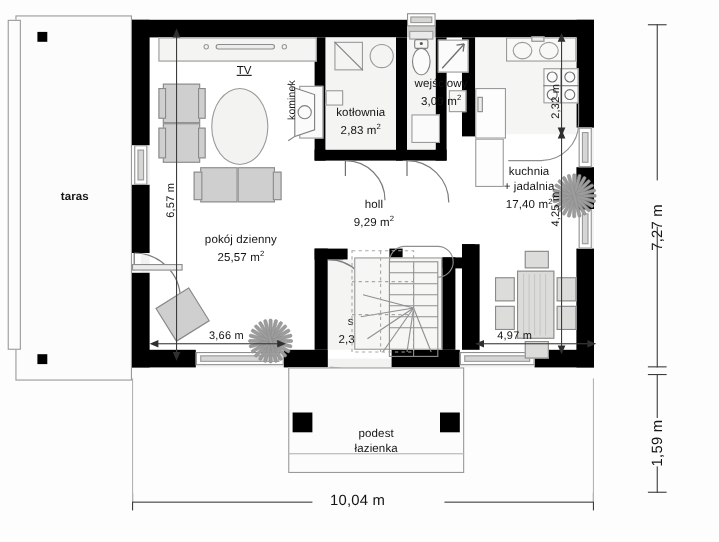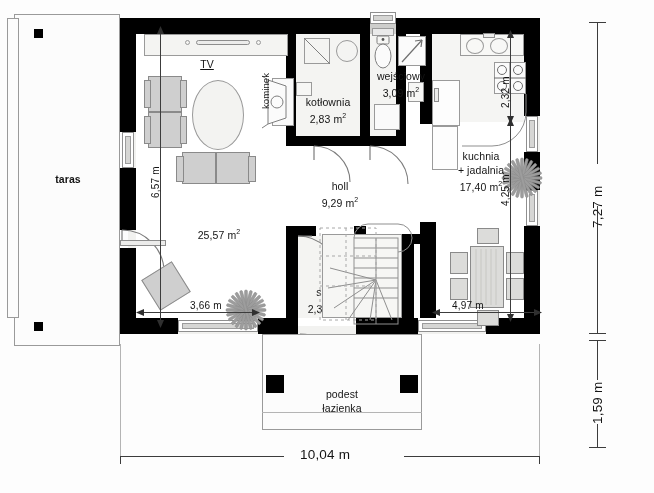--- a/index.html
+++ b/index.html
@@ -101,21 +101,21 @@
 
   <div class="room" style="left:296px;top:34px;width:64px;height:102px;opacity:.85;"></div>
   <div class="room" style="left:370px;top:24px;width:26px;height:112px;opacity:.85;"></div>
   <div class="room" style="left:298px;top:236px;width:56px;height:82px;opacity:.85;"></div>
   <div class="room" style="left:432px;top:34px;width:92px;height:88px;opacity:.8;"></div>
 
   <div class="thin" style="left:144px;top:34px;width:144px;height:22px;background:#f4f4f2;"></div>
   <div class="thinfill" style="left:196px;top:40px;width:54px;height:5px;border-radius:3px;"></div>
   <div class="thin" style="left:185px;top:40px;width:5px;height:5px;border-radius:50%;"></div>
   <div class="thin" style="left:256px;top:40px;width:5px;height:5px;border-radius:50%;"></div>
-  <div class="lbl" style="left:177px;top:58px;width:60px;text-decoration:underline;">TV</div>
+  <div class="lbl" style="left:192px;top:58px;width:60px;text-decoration:underline;">TV</div>
 
   <div class="thin" style="left:192px;top:80px;width:52px;height:70px;border-radius:50%;background:#f3f3f1;"></div>
 
   <div class="furn" style="left:148px;top:76px;width:34px;height:36px;"></div>
   <div class="furn" style="left:144px;top:80px;width:7px;height:28px;"></div>
   <div class="furn" style="left:180px;top:80px;width:7px;height:28px;"></div>
   <div class="furn" style="left:148px;top:112px;width:34px;height:36px;"></div>
   <div class="furn" style="left:144px;top:116px;width:7px;height:28px;"></div>
   <div class="furn" style="left:180px;top:116px;width:7px;height:28px;"></div>
 
@@ -139,20 +139,21 @@
         <rect x="20.6" y="2" width="2.8" height="40" rx="1.2" transform="rotate(15 22 22)"></rect>
         <rect x="20.6" y="2" width="2.8" height="40" rx="1.2" transform="rotate(45 22 22)"></rect>
         <rect x="20.6" y="2" width="2.8" height="40" rx="1.2" transform="rotate(75 22 22)"></rect>
         <rect x="20.6" y="2" width="2.8" height="40" rx="1.2" transform="rotate(105 22 22)"></rect>
         <rect x="20.6" y="2" width="2.8" height="40" rx="1.2" transform="rotate(135 22 22)"></rect>
         <rect x="20.6" y="2" width="2.8" height="40" rx="1.2" transform="rotate(165 22 22)"></rect>
       </g>
     </g>
   </svg>
 
+  <div class="lbl" style="left:164px;top:212px;width:110px;">pokój dzienny</div>
   <div class="lbl" style="left:164px;top:226px;width:110px;"><span>25,57 m</span><span class="sup">2</span></div>
 
   <div class="thin" style="left:272px;top:78px;width:22px;height:48px;background:#fafafa;"></div>
   <svg class="arcsvg" style="left:264px;top:74px;width:34px;height:56px;">
     <path d="M4,6 L22,12 L22,44 L4,50 Z" fill="#fbfbfb" stroke="#7f7f7f" stroke-width="1"></path>
     <circle cx="13" cy="28" r="6" fill="none" stroke="#7f7f7f" stroke-width="1"></circle>
     <path d="M4,6 L-2,2" stroke="#7f7f7f" stroke-width="1"></path>
     <path d="M4,50 L-2,54" stroke="#7f7f7f" stroke-width="1"></path>
   </svg>
   <div class="lbl small rot90" style="left:260px;top:124px;width:66px;">kominek</div>

